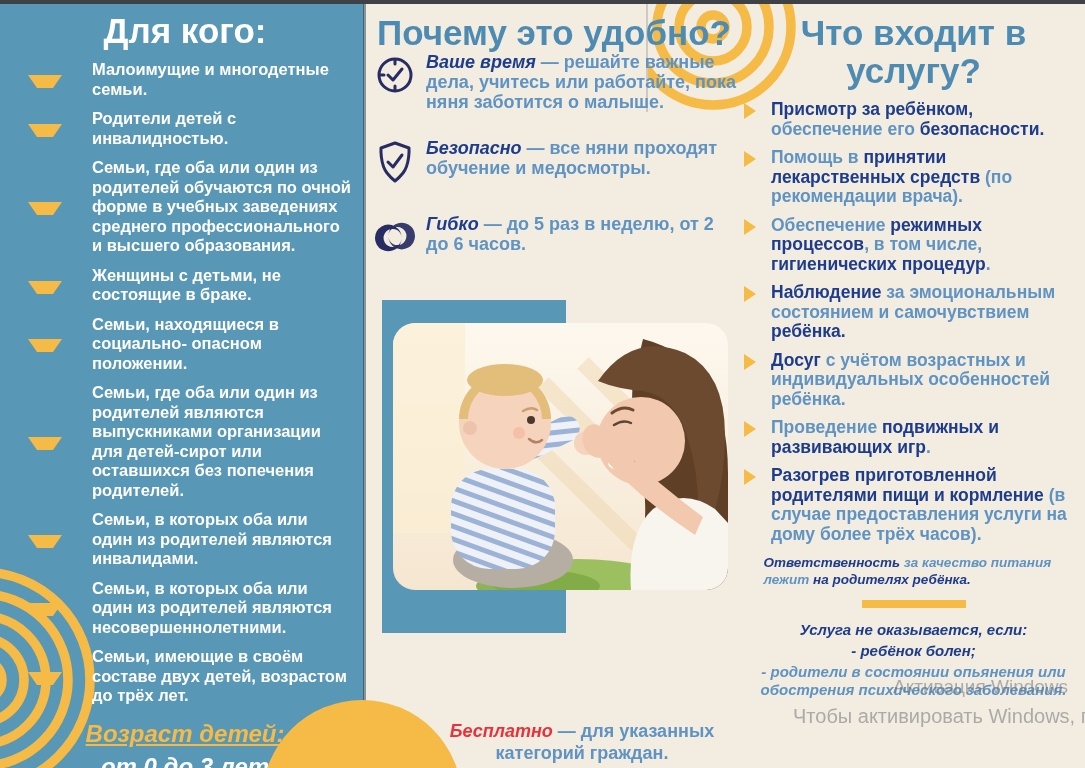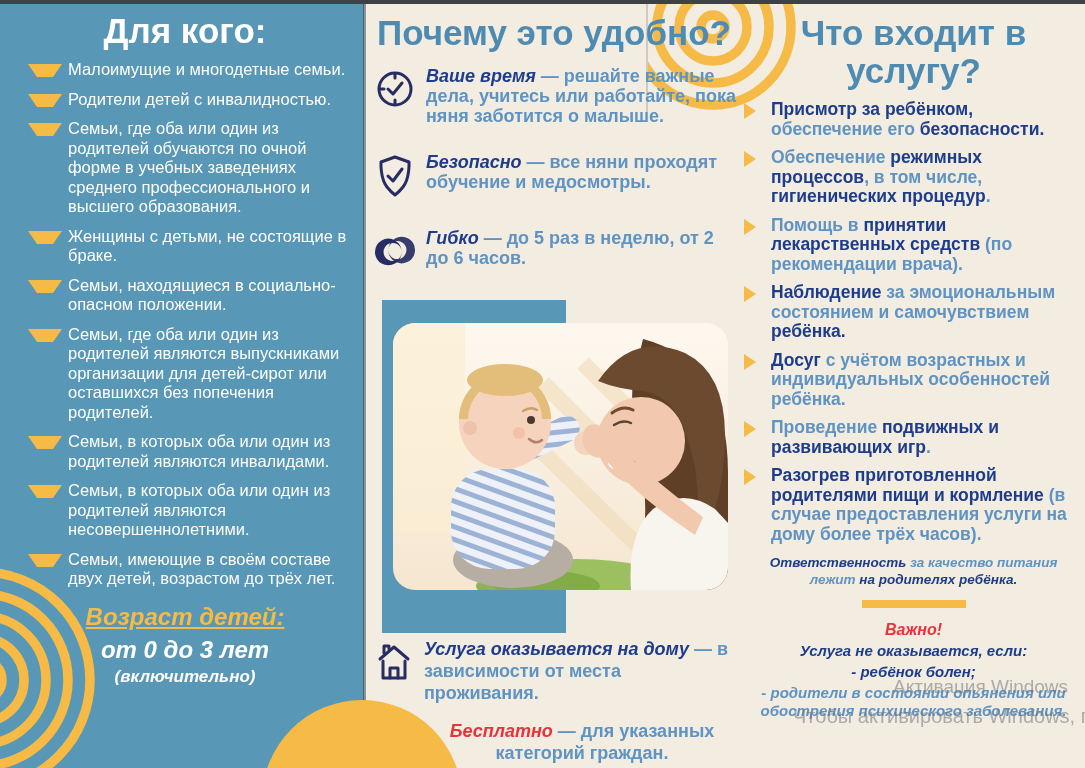--- a/index.html
+++ b/index.html
@@ -11,62 +11,62 @@
   }
   
   .top-edge{position:absolute;left:0;top:0;width:1085px;height:4px;background:var(--top_edge,#3e4247);z-index:50;}
 
   
   .left-panel{position:absolute;left:0;top:0;width:364px;height:768px;background:var(--panel_blue,#5897b6);z-index:1;}
   .fold-line{position:absolute;left:363px;top:0;width:3px;height:768px;background:rgba(22,44,58,.45);z-index:4;}
   .left-inner{position:relative;z-index:3;padding:12px 12px 0 18px;}
   .who-title{margin:0;text-align:center;color:#fff;font-size:35px;line-height:38px;font-weight:800;}
   .who-list{list-style:none;margin:10px 0 0 0;padding:0 0 0 10px;}
-  .who-item{display:flex;align-items:flex-start;margin-bottom:10px;color:#fff;font-weight:400;font-size:16.5px;line-height:19.5px;}
+  .who-item{display:flex;align-items:center;margin-bottom:10px;color:#fff;font-weight:700;font-size:16.5px;line-height:19.5px;gap:24px;}
   .tri-down{flex:0 0 16px;width:0;height:0;margin:4px 6px 0 0;
     border-left:9px solid transparent;border-right:9px solid transparent;
     border-top:13px solid var(--yellow,#f6bb46);}
   .age-block{margin-top:14px;text-align:center;}
   .age-label{display:inline-block;color:var(--yellow,#f6bb46);font-size:24px;font-weight:800;font-style:italic;text-decoration:underline;}
   .age-value{margin-top:5px;color:#fff;font-size:24px;font-weight:800;font-style:italic;}
   .age-note{margin-top:3px;color:#fff;font-size:17px;font-weight:700;font-style:italic;}
 
   
   .rings-left{position:absolute;left:0;top:558px;width:130px;height:210px;overflow:hidden;z-index:2;}
   .rings-top{position:absolute;left:648px;top:0;width:150px;height:114px;overflow:hidden;z-index:1;}
   .clip-edge{position:absolute;left:646px;top:0;width:2px;height:112px;background:rgba(40,50,60,.18);z-index:2;}
   .bottom-circle{position:absolute;left:262px;top:700px;width:200px;height:200px;border-radius:50%;
     background:var(--yellow,#f6bb46);z-index:5;}
 
   
   .mid-col{position:absolute;left:366px;top:0;width:376px;height:768px;z-index:3;}
   .col-title{margin:14px 6px 0 6px;text-align:center;color:var(--heading_blue,#4e8bb3);
     font-size:35px;line-height:38px;font-weight:800;}
-  .benefits{margin-top:14px;padding:0 6px;}
+  .benefits{margin-top:0;padding:0 6px;}
   .benefit{display:flex;align-items:flex-start;margin-bottom:26px;}
   .benefit-icon{flex:0 0 44px;margin:2px 8px 0 2px;}
   .benefit-text{flex:1;font-size:18px;line-height:20px;font-weight:700;}
   .photo-back{position:absolute;left:16px;top:300px;width:184px;height:333px;background:var(--panel_blue,#5897b6);}
   .photo{position:absolute;left:27px;top:323px;width:335px;height:267px;border-radius:22px;overflow:hidden;}
   .photo svg{display:block;}
   .home-note{position:absolute;left:6px;top:638px;width:364px;display:flex;align-items:flex-start;}
   .home-icon{flex:0 0 42px;margin:2px 8px 0 2px;}
   .home-text{flex:1;font-size:18px;line-height:22px;font-weight:700;}
   .free-note{position:absolute;left:62px;top:720px;width:308px;text-align:center;
     font-size:18px;line-height:22px;font-weight:700;}
 
   
   .right-col{position:absolute;left:742px;top:0;width:343px;height:768px;z-index:3;}
   .services{list-style:none;margin:10px 0 0 0;padding:0 6px 0 2px;}
   .service{display:flex;align-items:flex-start;margin-bottom:9px;font-size:17.5px;line-height:19.5px;}
   .tri-right{flex:0 0 13px;width:0;height:0;margin:3px 2px 0 0;
     border-top:8px solid transparent;border-bottom:8px solid transparent;
     border-left:12px solid var(--yellow,#f6bb46);}
   .service-text{flex:1;}
-  .resp-note{width:300px;margin:10px auto 0 auto;text-align:center;font-size:13.5px;line-height:17px;}
+  .resp-note{width:300px;margin:10px auto 0 auto;text-align:left;font-size:13.5px;line-height:17px;}
   .divider{width:104px;height:8px;margin:12px auto 0 auto;background:var(--yellow,#f6bb46);}
   .important{margin-top:13px;text-align:center;}
   .important-title{font-size:16px;}
   .important-line{font-size:15px;line-height:18px;margin-top:3px;}
 
   
   .seg-dark{color:var(--navy,#1d3c8c);font-weight:800;}
   .seg-light{color:var(--steel,#5e93c3);font-weight:700;}
   .seg-dark-em{color:var(--navy,#1d3c8c);font-weight:800;font-style:italic;}
   .seg-light-em{color:var(--steel,#5e93c3);font-weight:700;font-style:italic;}
@@ -247,55 +247,42 @@
         <path d="M219 90 q11 -8 21 -3" stroke="#6b4a30" stroke-width="3" fill="none" stroke-linecap="round"></path>
         <ellipse cx="226" cy="140" rx="11" ry="7" fill="#fff"></ellipse>
         <path d="M213 133 q13 16 28 6" stroke="#b3624d" stroke-width="2.5" fill="none" stroke-linecap="round"></path>
         <circle cx="215" cy="124" r="6" fill="#f0a98e" opacity="0.6"></circle>
         <path d="M238 267 Q234 210 260 186 Q290 164 322 186 L335 200 L335 267 Z" fill="#f8f5ee"></path>
         <path d="M302 212 Q242 172 210 134 L198 120 Q208 108 218 116 L232 130 Q272 166 310 194 Z" fill="#f2c9ae"></path>
         <ellipse cx="203" cy="118" rx="13" ry="17" transform="rotate(-18 203 118)" fill="#f2c9ae"></ellipse>
       </svg>
     </div>
 
-    <div class="home-note">
-      <span class="home-icon">
-        <svg width="40" height="42" viewBox="0 0 40 42">
-            <g class="icon-svg" stroke-width="2.6">
-          <path d="M6 19 L20 7 L34 19"></path>
-          <path d="M10 13 V6 H15 V9"></path>
-          <path d="M9 21 V38 H31 V21"></path>
-          <path d="M16 38 V28 H24 V38"></path>
-        </g>
-          </svg>
-      </span>
-      <div class="home-text"><span class="seg-dark-em">Услуга оказывается на дому</span><span class="seg-light"> — в зависимости от места проживания.</span></div>
-    </div>
 
     <div class="free-note"><span class="seg-red-em">Бесплатно</span><span class="seg-light"> —  для указанных категорий граждан.</span></div>
   </div>
 
   <div class="right-col">
     <h1 class="col-title">Что входит в услугу?</h1>
 
     <ul class="services">
       <li class="service">
           <span class="tri-right"></span>
           <span class="service-text"><span class="seg-dark">Присмотр за ребёнком, </span><span class="seg-light">обеспечение его </span><span class="seg-dark">безопасности.</span></span>
         </li>
       <li class="service">
           <span class="tri-right"></span>
+          <span class="service-text"><span class="seg-light">Помощь в </span><span class="seg-dark">принятии лекарственных средств </span><span class="seg-light">(по рекомендации врача).</span></span>
+        </li>
+      <li class="service">
+          <span class="tri-right"></span>
           <span class="service-text"><span class="seg-light">Обеспечение </span><span class="seg-dark">режимных процессов</span><span class="seg-light">, в том числе, </span><span class="seg-dark">гигиенических процедур</span><span class="seg-light">.</span></span>
         </li>
       <li class="service">
           <span class="tri-right"></span>
-          <span class="service-text"><span class="seg-light">Помощь в </span><span class="seg-dark">принятии лекарственных средств </span><span class="seg-light">(по рекомендации врача).</span></span>
-        </li>
-      <li class="service">
-          <span class="tri-right"></span>
           <span class="service-text"><span class="seg-dark">Наблюдение </span><span class="seg-light">за эмоциональным состоянием и самочувствием </span><span class="seg-dark">ребёнка.</span></span>
         </li>
       <li class="service">
           <span class="tri-right"></span>
           <span class="service-text"><span class="seg-dark">Досуг </span><span class="seg-light">с учётом возрастных и индивидуальных особенностей ребёнка.</span></span>
         </li>
       <li class="service">
           <span class="tri-right"></span>
           <span class="service-text"><span class="seg-light">Проведение </span><span class="seg-dark">подвижных и развивающих игр</span><span class="seg-light">.</span></span>
         </li>
@@ -303,21 +290,20 @@
           <span class="tri-right"></span>
           <span class="service-text"><span class="seg-dark">Разогрев приготовленной родителями пищи и кормление </span><span class="seg-light">(в случае предоставления услуги на дому более трёх часов).</span></span>
         </li>
     </ul>
 
     <div class="resp-note"><span class="seg-dark-em">Ответственность</span><span class="seg-light-em"> за качество питания лежит </span><span class="seg-dark-em">на родителях ребёнка.</span></div>
 
     <div class="divider"></div>
 
     <div class="important">
-      <div class="important-title seg-red-em">Важно!</div>
       <div class="important-line"><span class="seg-dark-em">Услуга не оказывается, если:</span></div>
       <div class="important-line"><span class="seg-dark-em">- ребёнок болен;</span></div>
       <div class="important-line"><span class="seg-light-em">- родители в состоянии опьянения или обострения психического заболевания.</span></div>
     </div>
   </div>
 
   <div class="watermark">
     <div class="wm-1">Активация Windows</div>
     <div class="wm-2">Чтобы активировать Windows, перейдит</div>
   </div>

